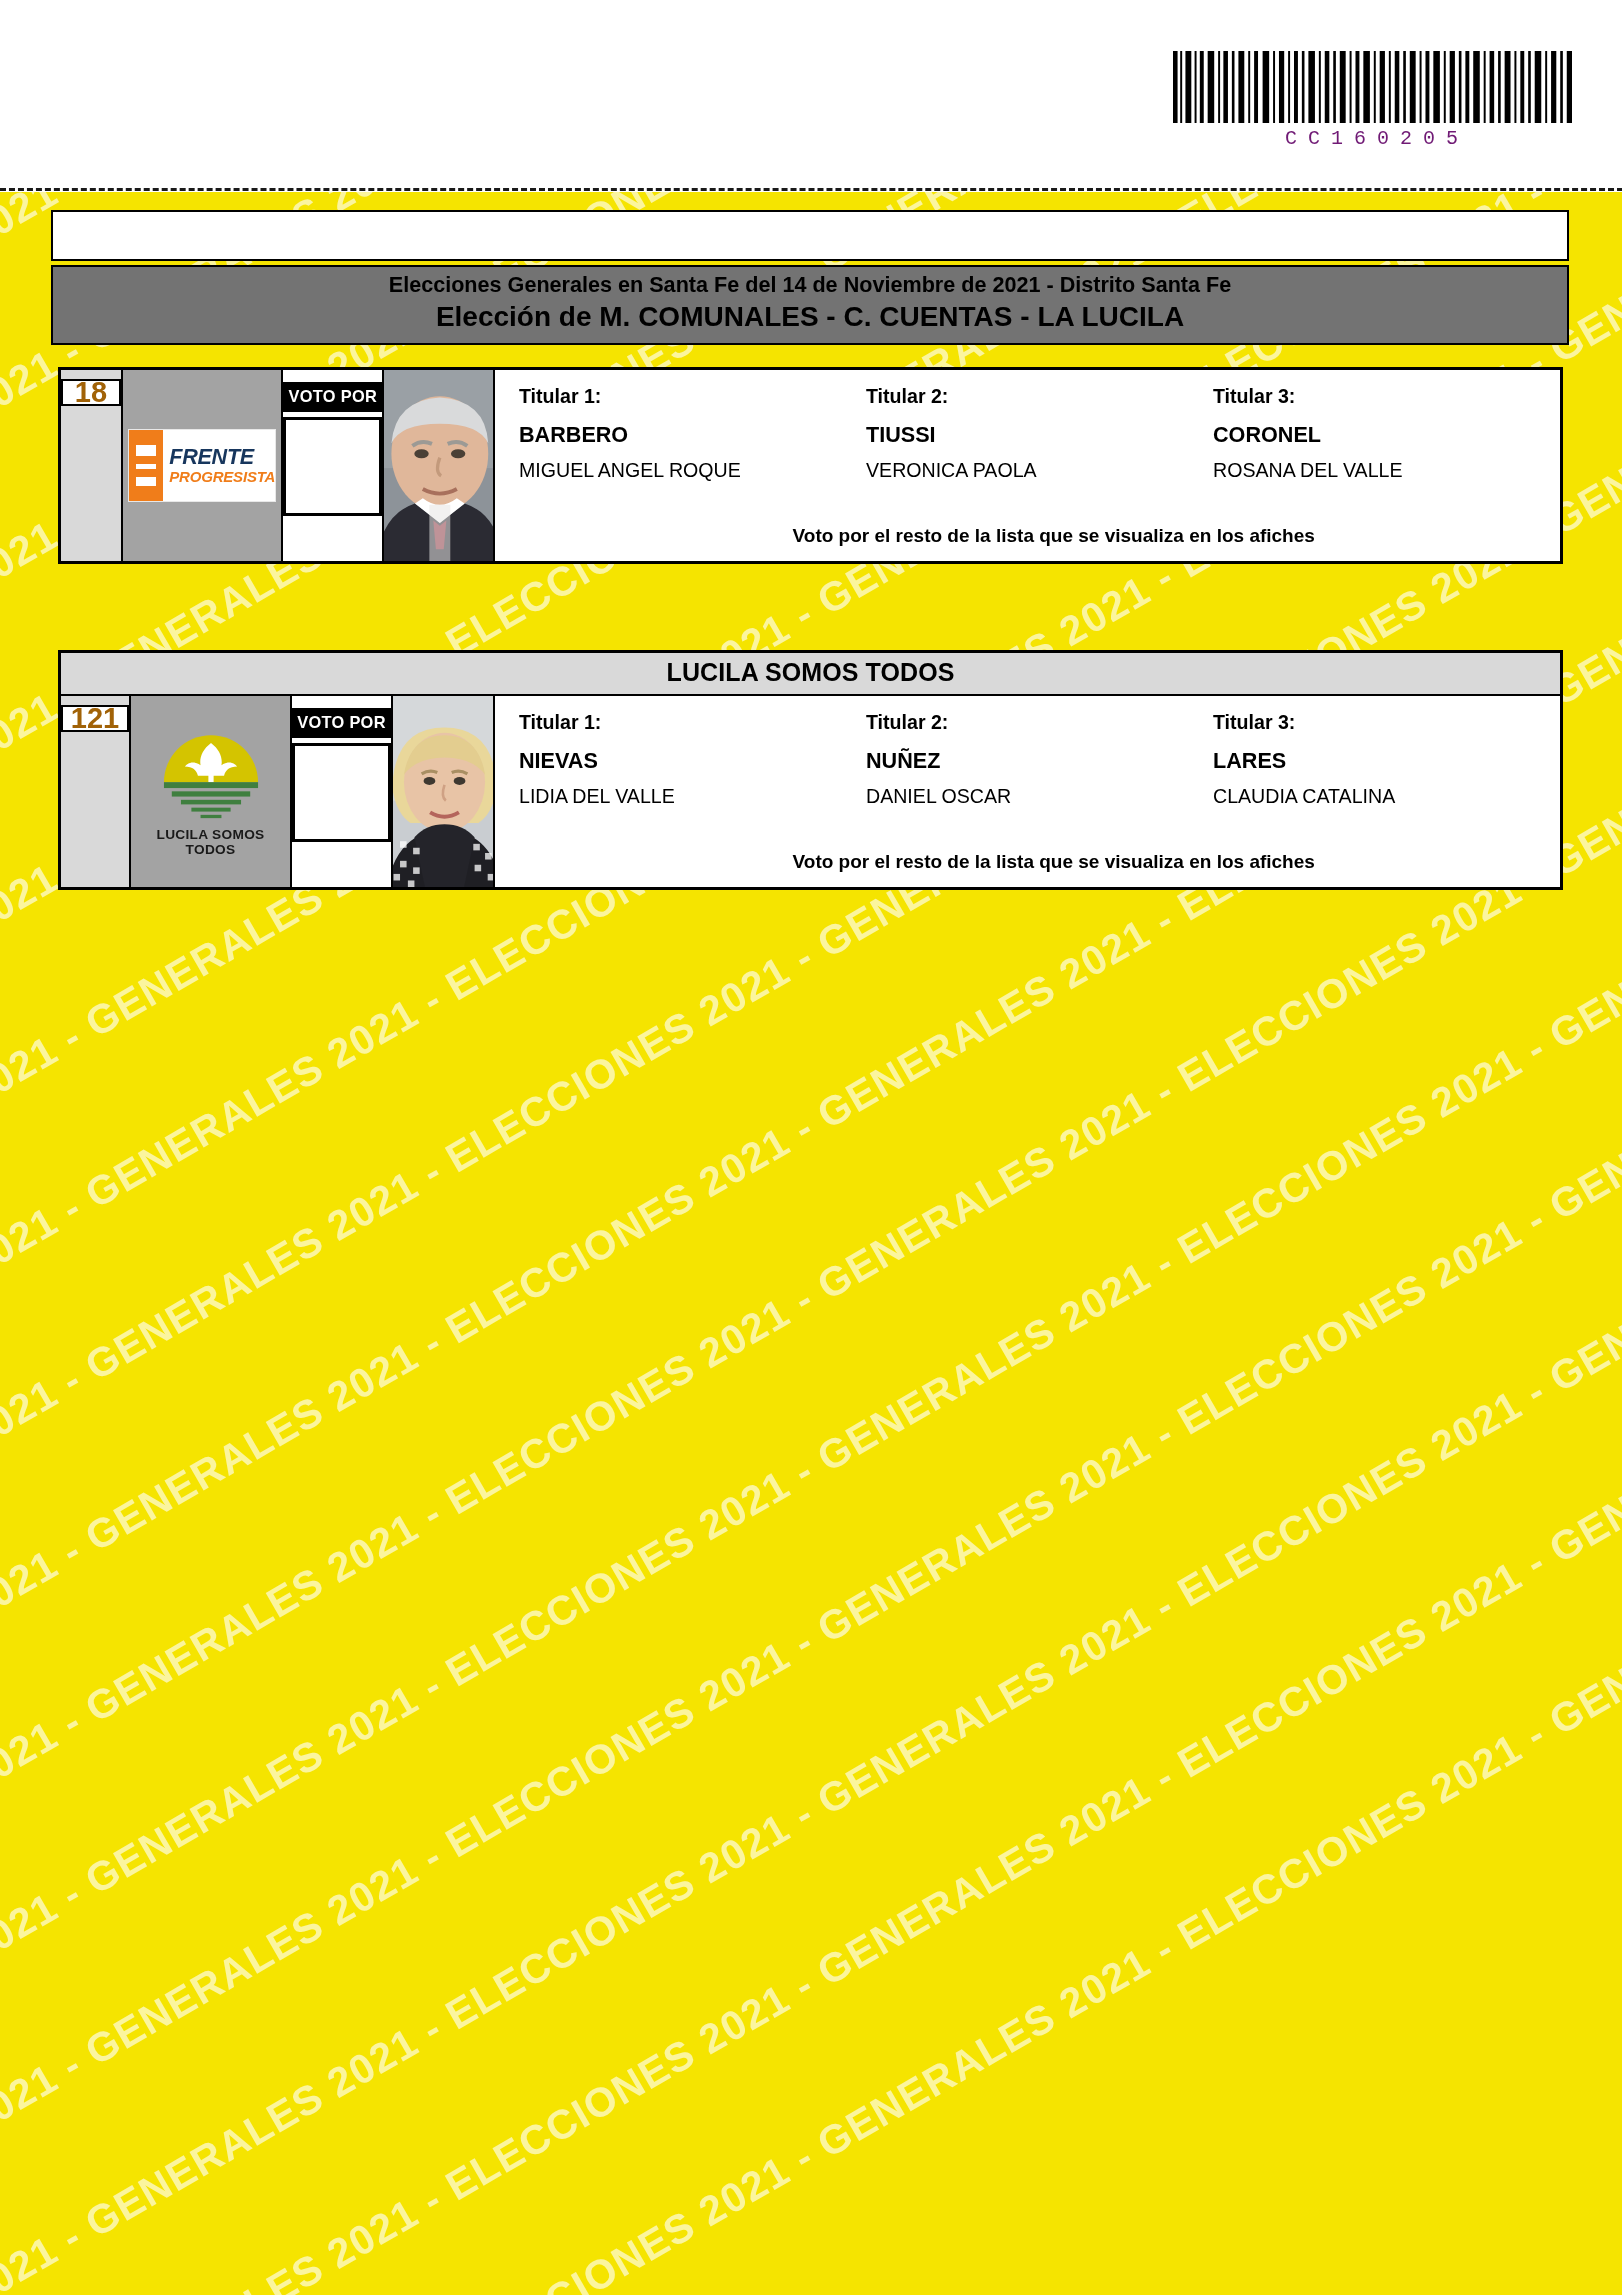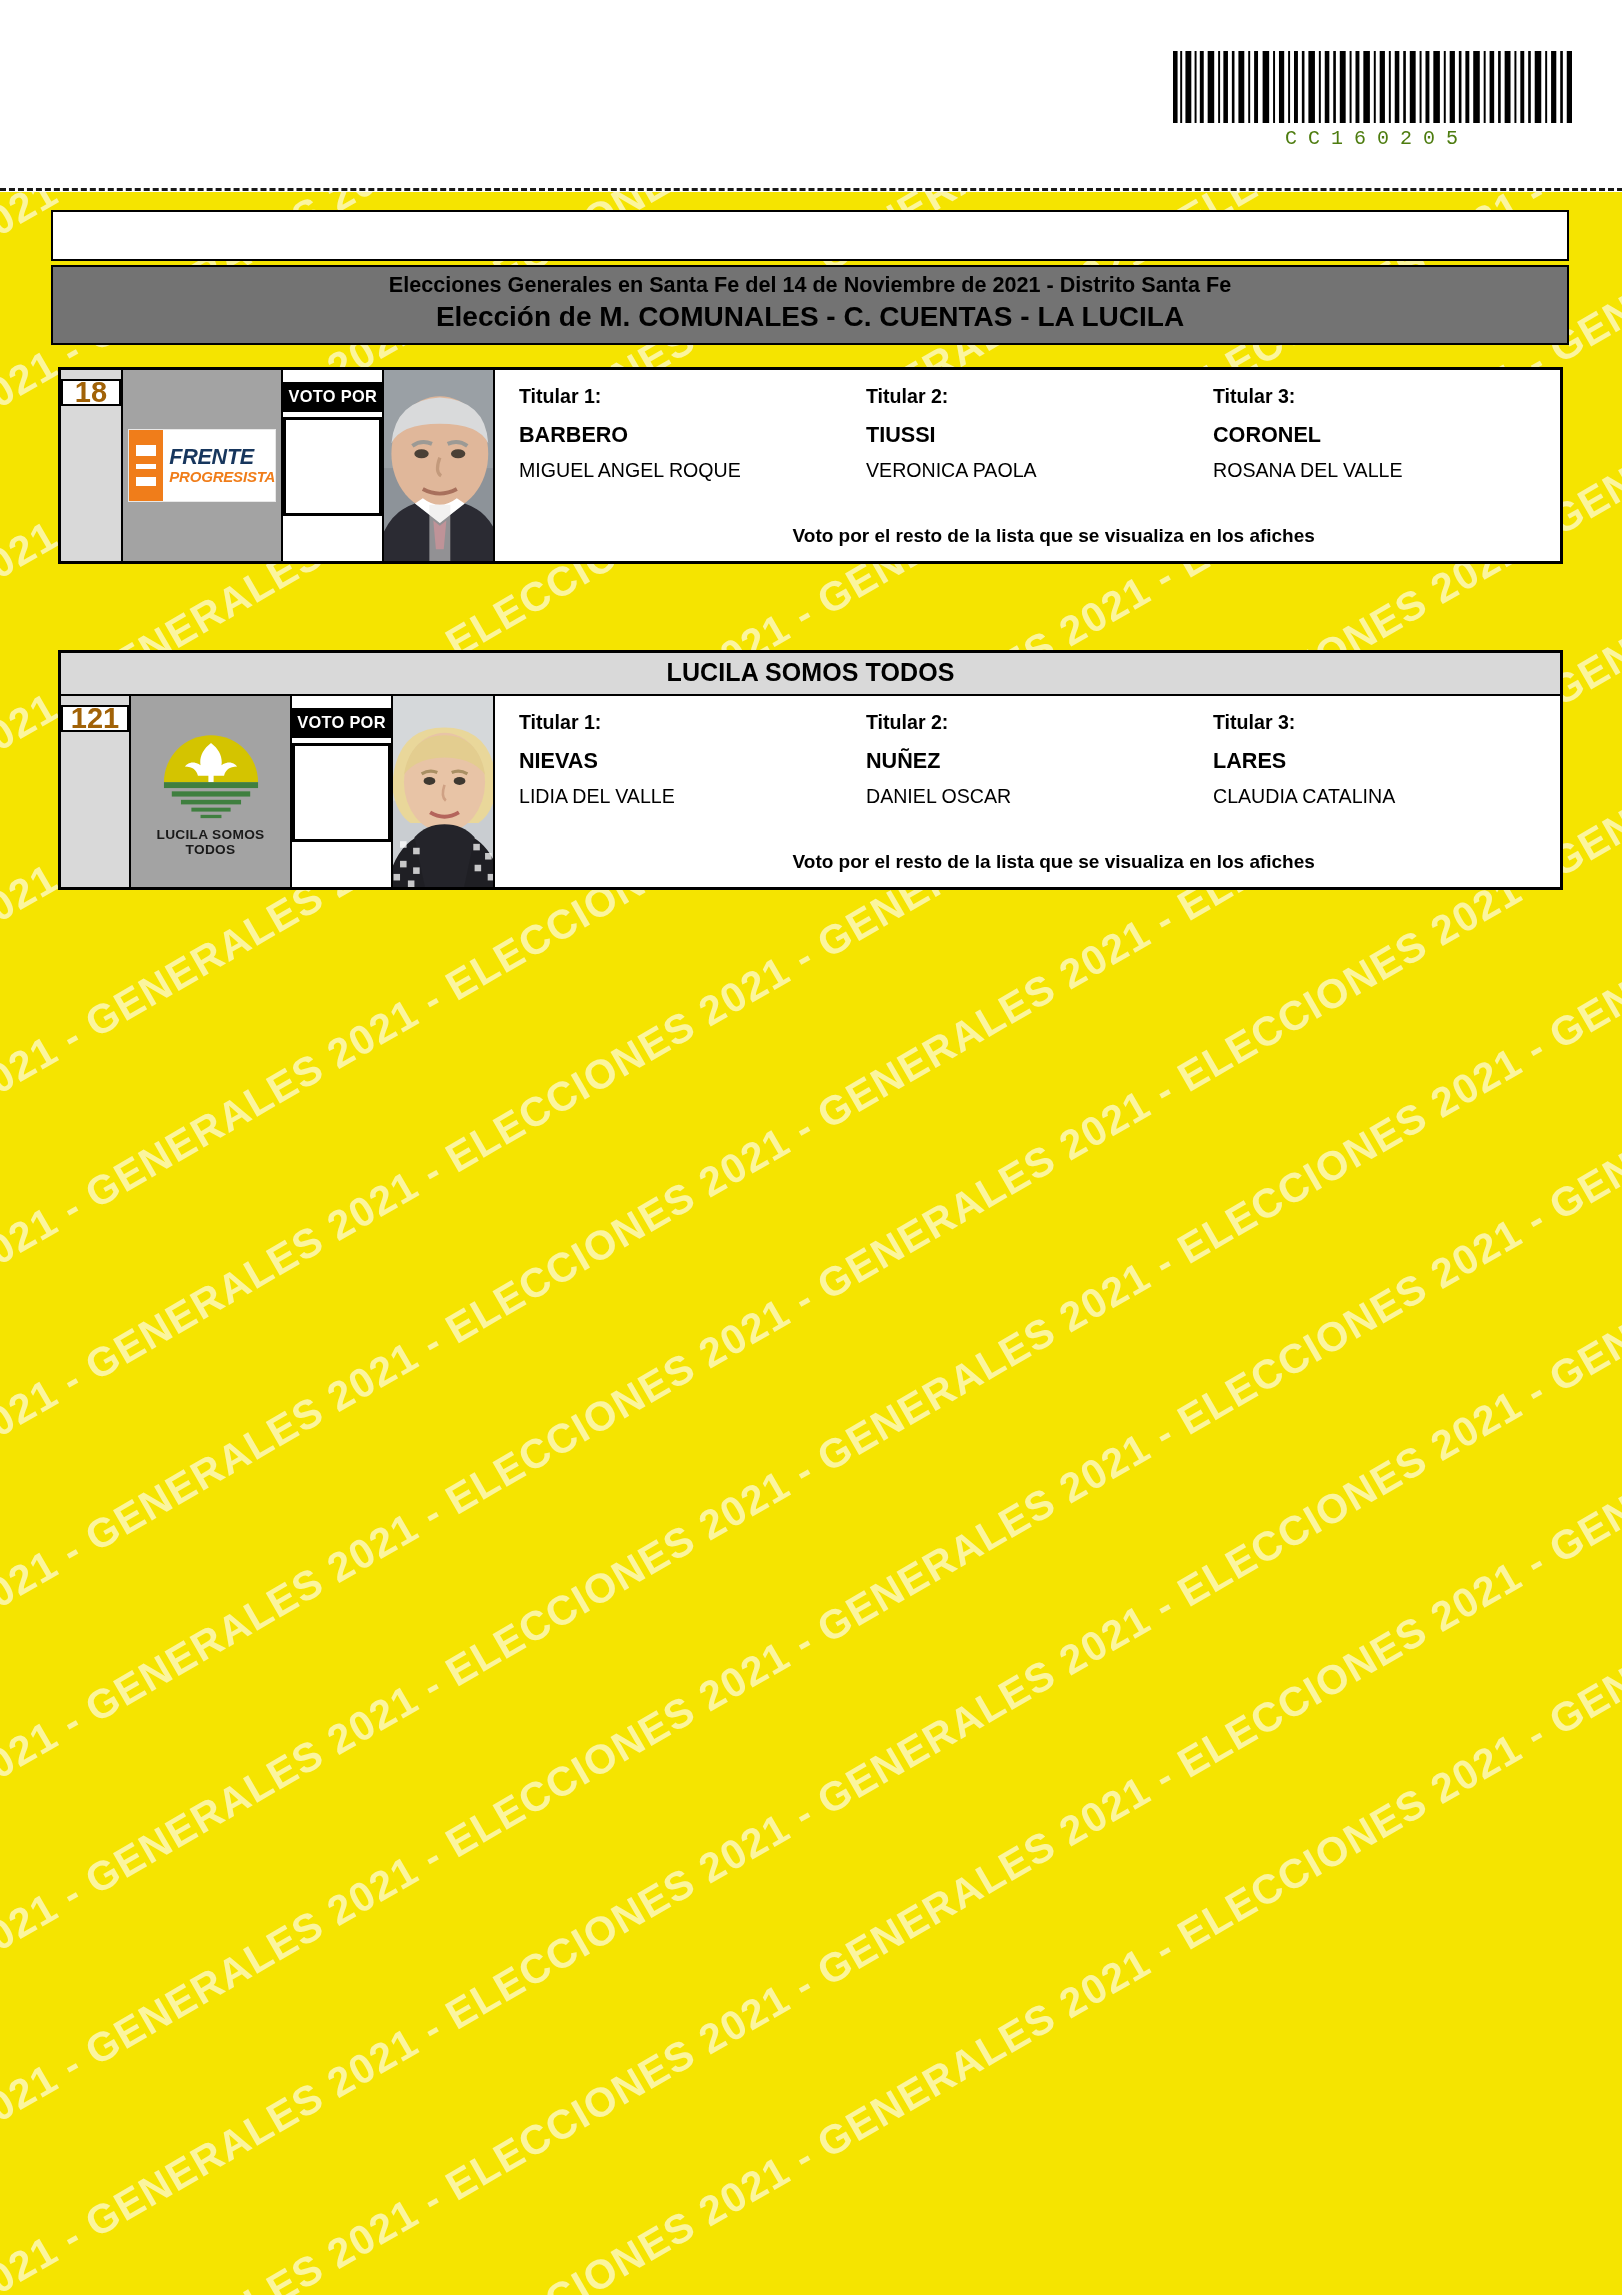--- a/index.html
+++ b/index.html
@@ -35,21 +35,21 @@
   }
   .barcode-bars {
     height: 72px;
     width: 100%;
     display: block;
   }
   .barcode-text {
     font-family: "Liberation Mono", monospace;
     font-size: 20px;
     letter-spacing: 11px;
-    color: #4d7c0f;
+    color: #701a75;
     margin-top: 3.9px;
     padding-left: 9.2px;
   }
 
   
   .cut-line {
     position: absolute;
     left: 0;
     top: 188px;
     width: 1623px;

